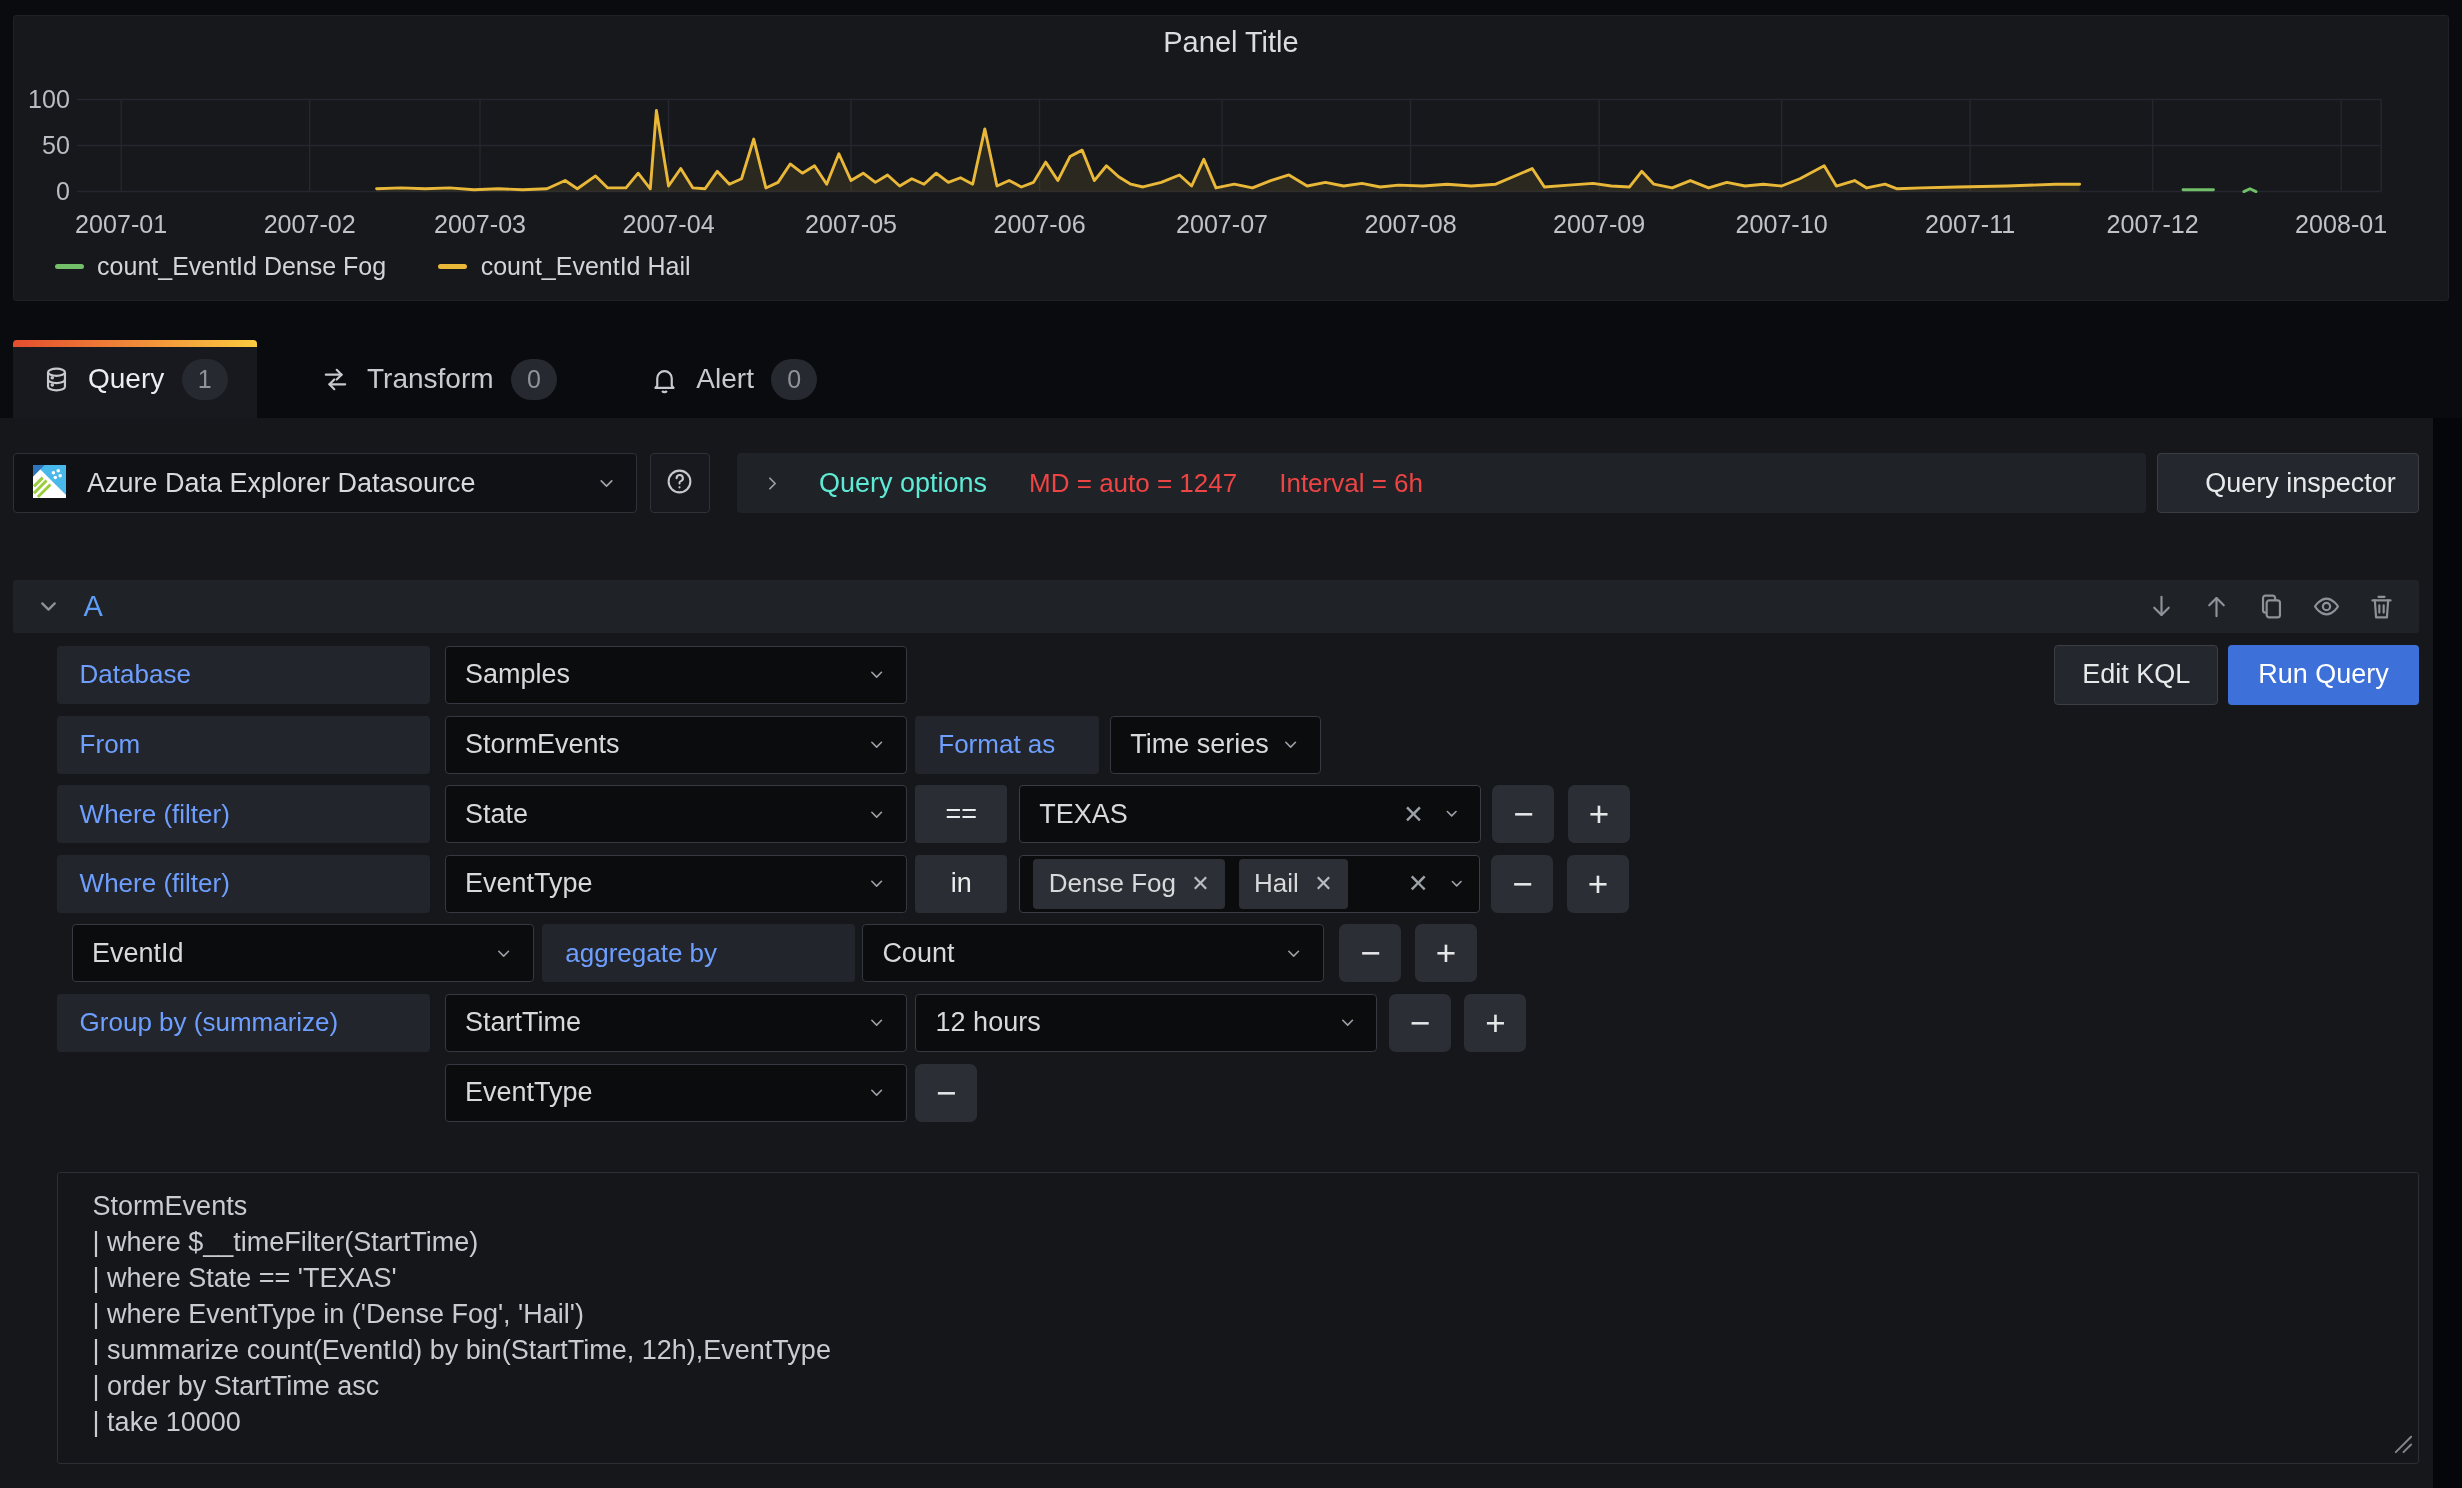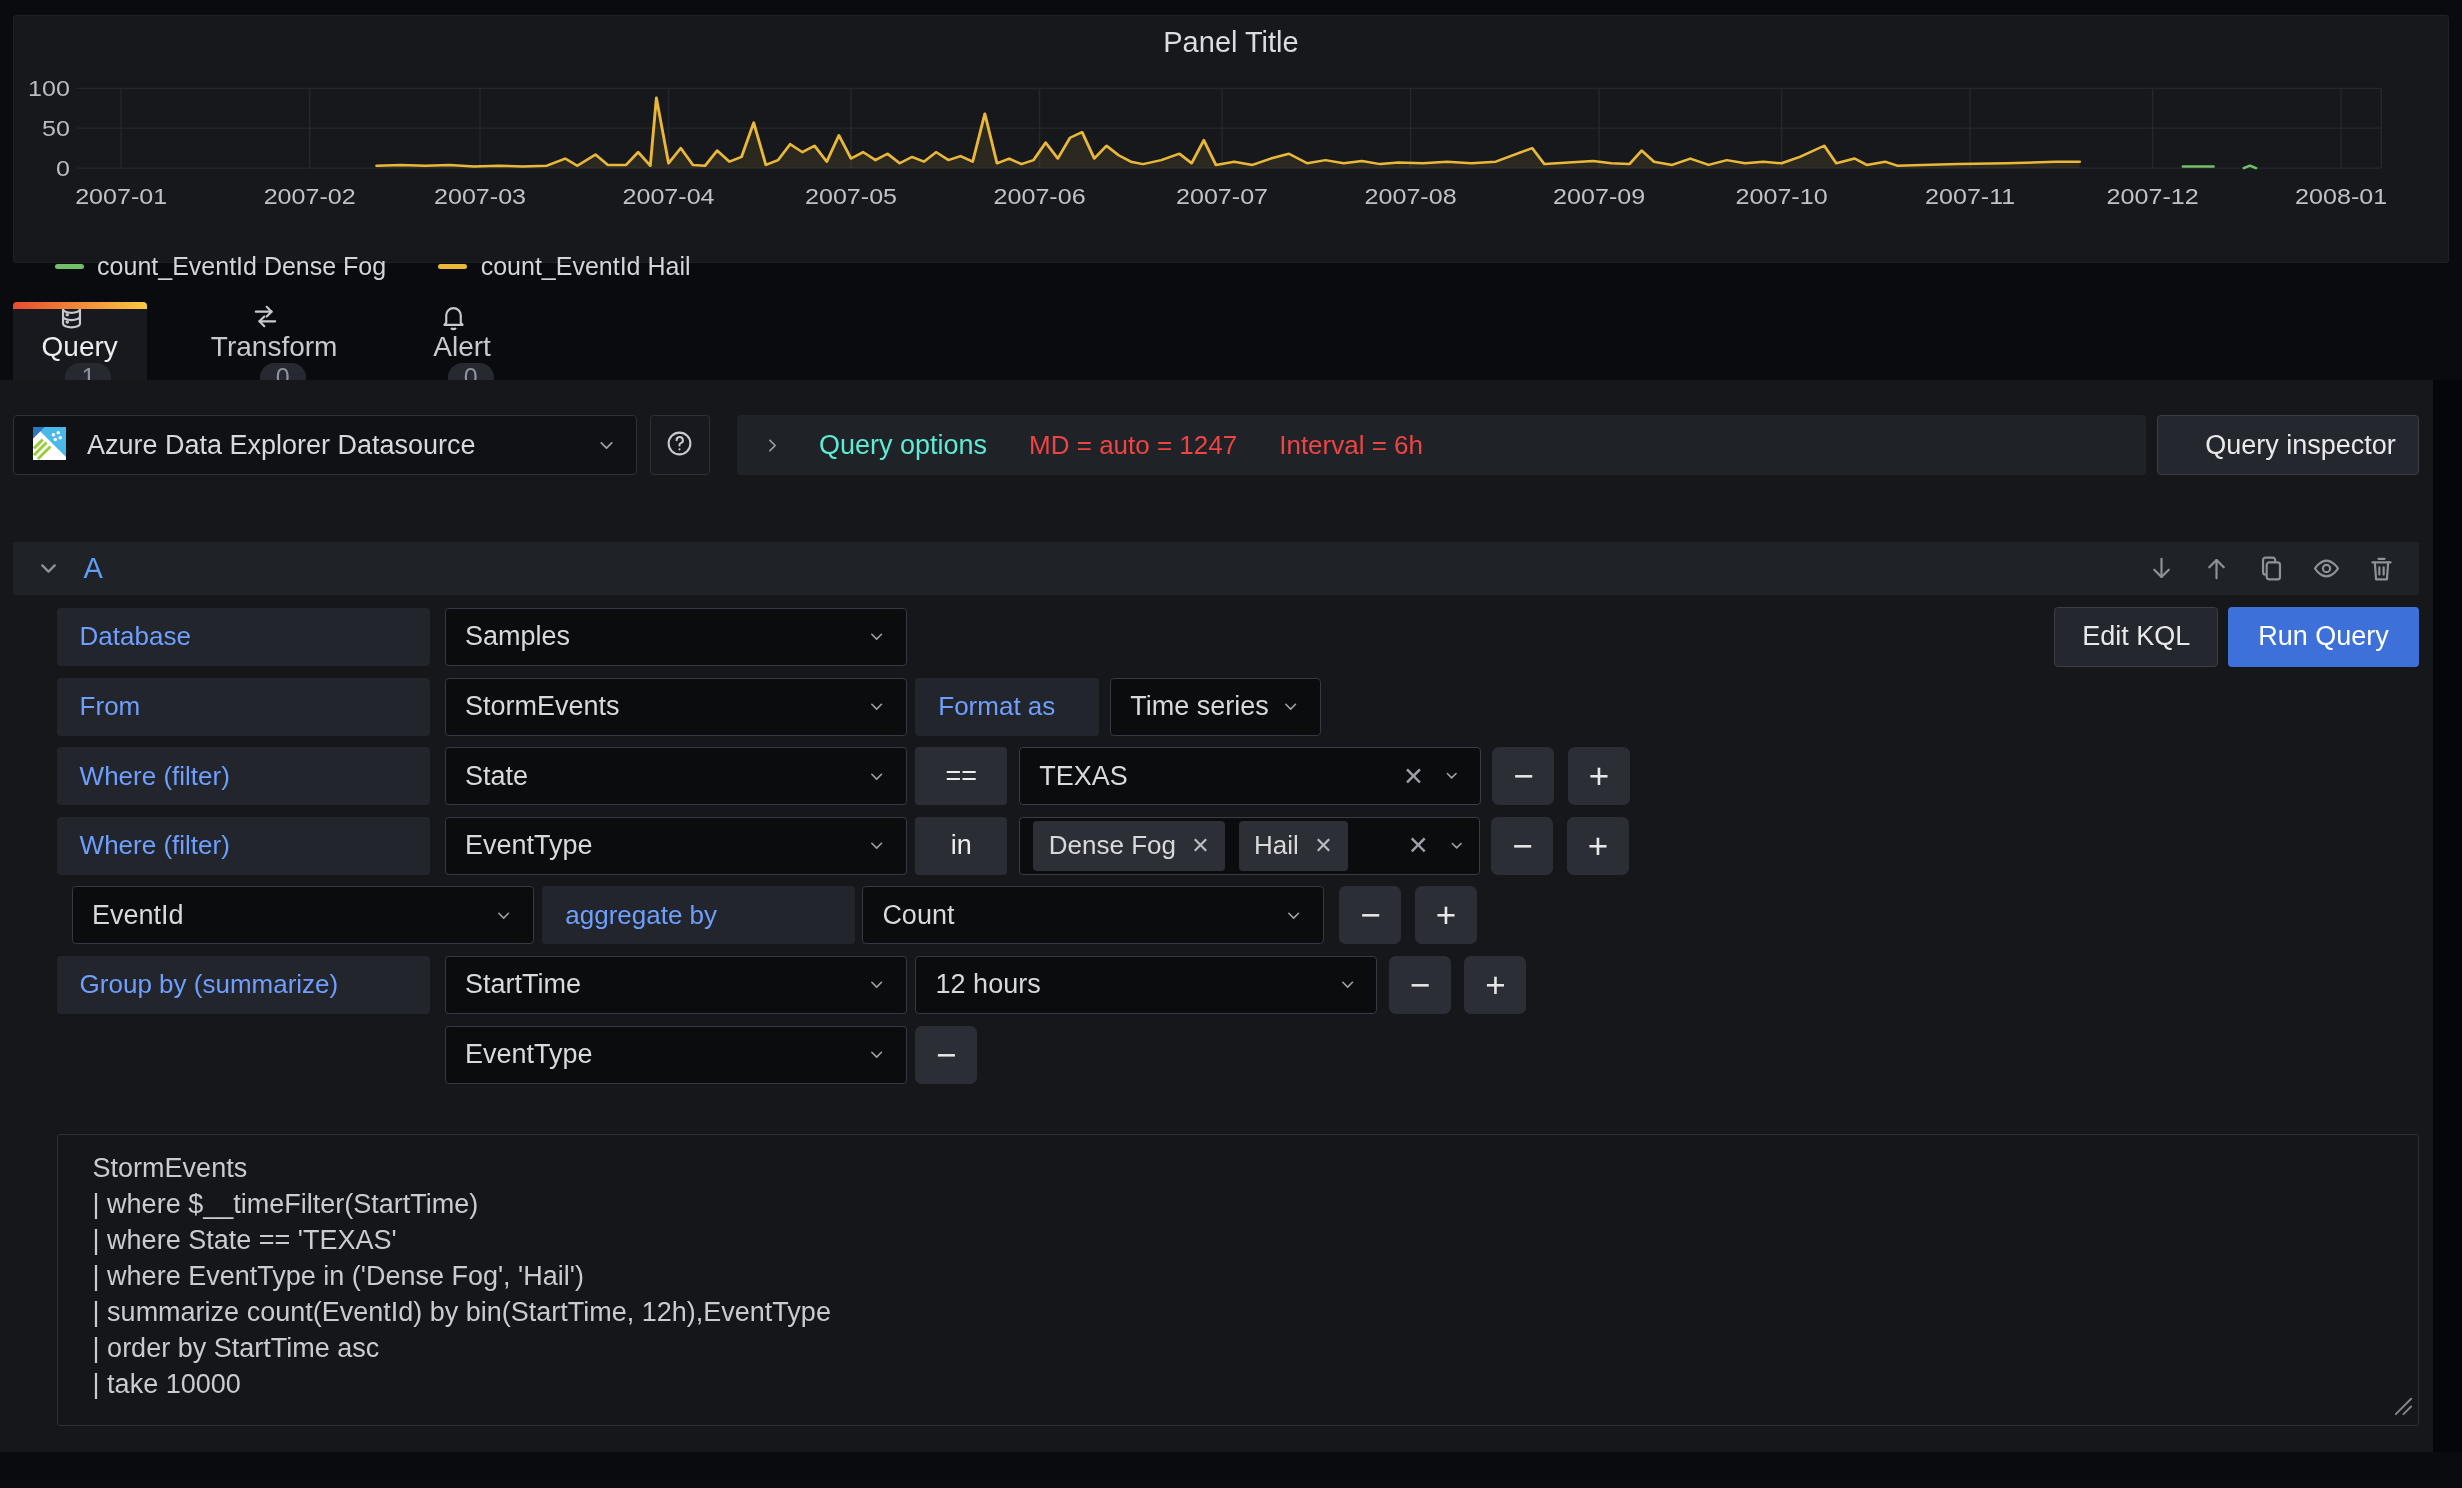--- a/index.html
+++ b/index.html
@@ -1,35 +1,35 @@
 <!DOCTYPE html>
 <html><head>
 <meta charset="utf-8">
 <style>
   * { margin:0; padding:0; box-sizing:border-box; }
   html,body { width:2462px; height:1489px; overflow:hidden;
     font-family:"Liberation Sans","DejaVu Sans",sans-serif; background:#0a0b0e; color:#d8d9da; }
 
   
   .top { background:#0a0b0e; }
-  .panel { position:relative; margin:15.4px 12.6px 0 12.6px; height:248px;
+  .panel { position:relative; margin:15.4px 12.6px 0 12.6px; height:286px;
     background:#16181c; border:1px solid #1f2126; border-radius:2.9px; }
   .panel-title { position:absolute; top:9.7px; left:0; right:0; text-align:center;
     font-size:29px; font-weight:500; color:#dbdce0; }
   .chart-svg { position:absolute; inset:0; width:100%; height:100%; }
   .chart-svg text { font-family:"Liberation Sans","DejaVu Sans",sans-serif; }
   .legend { position:absolute; left:41px; top:236px; display:flex; gap:52px; align-items:center; }
   .legend-item { display:flex; align-items:center; gap:13.5px; }
   .legend-dash { width:29px; height:4.8px; border-radius:2.9px; }
   .legend-label { font-size:25px; color:#d2d4d8; }
 
   
   .tabbar { height:117px; display:flex; align-items:flex-end; padding:0 12.6px; }
-  .tab { height:78px; display:flex; align-items:center; padding:0 29px;
-    font-size:28px; color:#c7c9ce; position:relative; border-radius:3.9px 3.9px 0 0; cursor:default;flex-direction:column; }
+  .tab { height:78px; display:flex; align-items:center; padding:12px 29px;
+    font-size:28px; color:#c7c9ce; position:relative; border-radius:3.9px 3.9px 0 0; cursor:default; }
   .tab.active { background:#17191e; color:#ecedef; }
   .tab.active::before { content:''; position:absolute; top:0; left:0; right:0; height:6.8px;
     border-radius:3.9px 3.9px 0 0; background:linear-gradient(90deg,#e54d2e 0%,#f2903a 55%,#fbcb3f 100%); }
   .tab + .tab { margin-left:35px; }
   .tab .ticon { display:flex; margin-right:17.4px; color:#c7c9ce; }
   .badge { margin-left:17.4px; min-width:46px; height:41px; padding:0 13.5px; border-radius:21px;
     background:#26292f; color:#8f939b; font-size:25px; display:flex; align-items:center; justify-content:center; }
 
   
   .main { position:relative; background:#15171b; height:1072px; padding:35px 43px 0 12.6px; }

